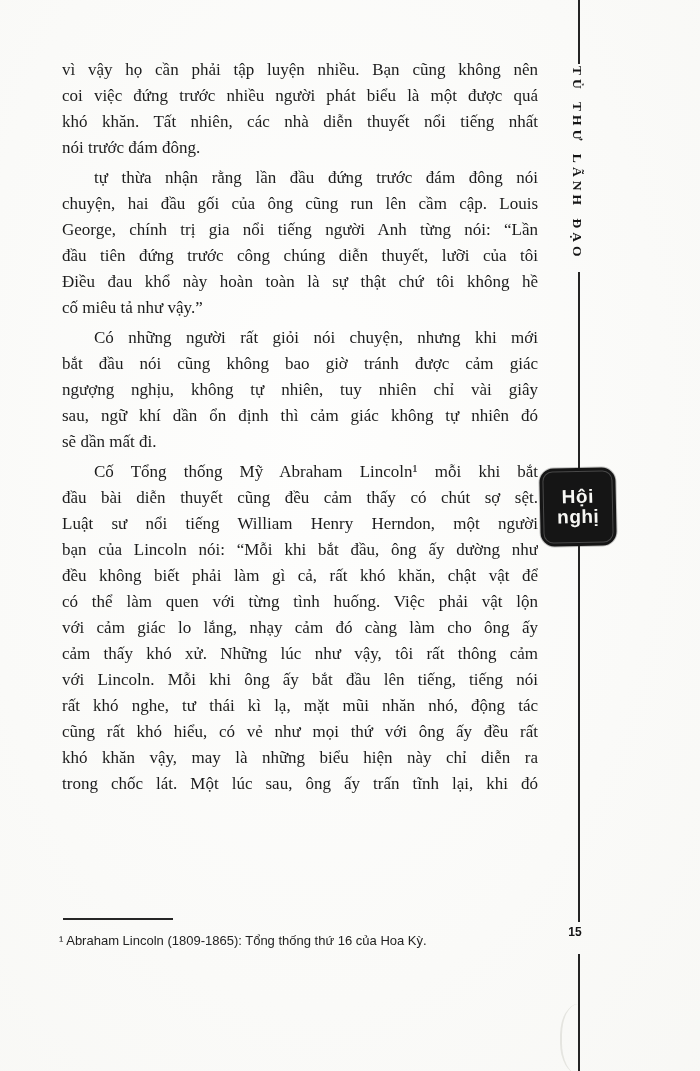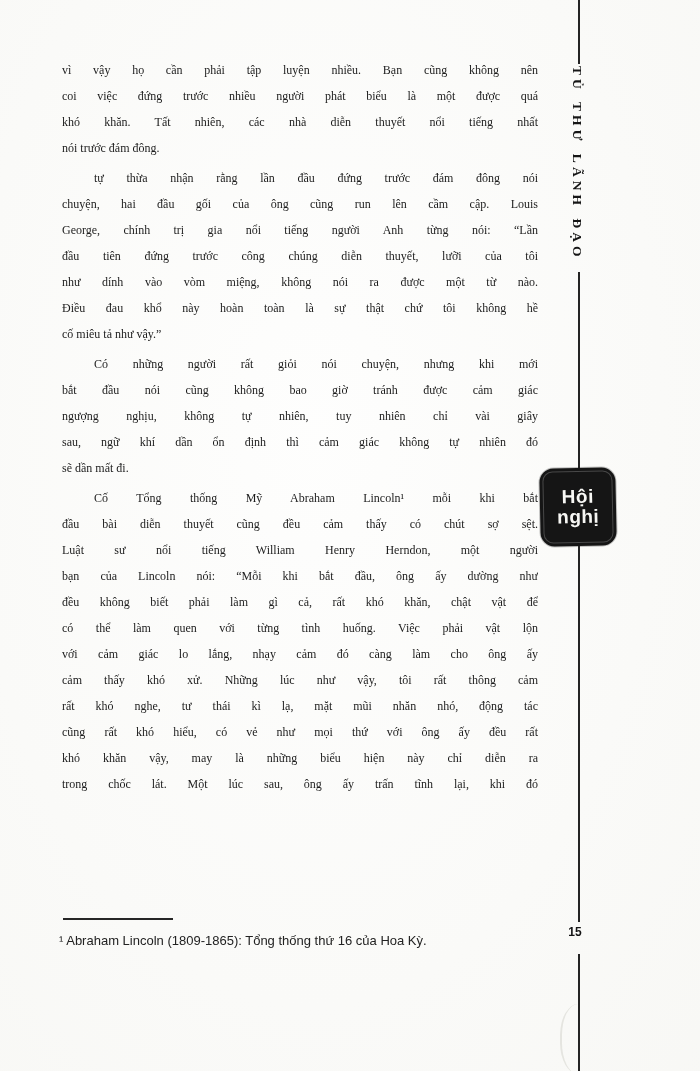--- a/index.html
+++ b/index.html
@@ -15,21 +15,21 @@
     background-image:
       radial-gradient(ellipse at 45% 40%, rgba(255,255,255,0.6) 0%, rgba(240,240,236,0.35) 100%);
     overflow: hidden;
     color: #1c1c1c;
   }
 
   
   .body-text {
     position: absolute;
     left: 62px; top: 57px; width: 476px;
-    font-size: 12px;
+    font-size: 17px;
     line-height: 26px;
     color: #1c1c1c;
   }
   .para { margin: 0 0 4px 0; }
   .para:last-child { margin-bottom: 0; }
   .line {
     height: 26px;
     overflow: hidden;
     text-align: justify;
     text-align-last: justify;
@@ -139,40 +139,40 @@
         <div class="line">vì vậy họ cần phải tập luyện nhiều. Bạn cũng không nên</div>
         <div class="line">coi việc đứng trước nhiều người phát biểu là một được quá</div>
         <div class="line">khó khăn. Tất nhiên, các nhà diễn thuyết nổi tiếng nhất</div>
         <div class="line final">nói trước đám đông.</div>
       </div>
       <div class="para indent">
         <div class="line">tự thừa nhận rằng lần đầu đứng trước đám đông nói</div>
         <div class="line">chuyện, hai đầu gối của ông cũng run lên cầm cập. Louis</div>
         <div class="line">George, chính trị gia nổi tiếng người Anh từng nói: “Lần</div>
         <div class="line">đầu tiên đứng trước công chúng diễn thuyết, lưỡi của tôi</div>
-        <div class="line">như dính vào vòm miệng, không nói ra được một từ nào.</div>
         <div class="line">Điều đau khổ này hoàn toàn là sự thật chứ tôi không hề</div>
         <div class="line final">cố miêu tả như vậy.”</div>
       </div>
       <div class="para indent">
         <div class="line">Có những người rất giỏi nói chuyện, nhưng khi mới</div>
         <div class="line">bắt đầu nói cũng không bao giờ tránh được cảm giác</div>
         <div class="line">ngượng nghịu, không tự nhiên, tuy nhiên chỉ vài giây</div>
         <div class="line">sau, ngữ khí dần ổn định thì cảm giác không tự nhiên đó</div>
         <div class="line final">sẽ dần mất đi.</div>
       </div>
       <div class="para indent">
         <div class="line">Cố Tổng thống Mỹ Abraham Lincoln¹ mỗi khi bắt</div>
         <div class="line">đầu bài diễn thuyết cũng đều cảm thấy có chút sợ sệt.</div>
         <div class="line">Luật sư nổi tiếng William Henry Herndon, một người</div>
         <div class="line">bạn của Lincoln nói: “Mỗi khi bắt đầu, ông ấy dường như</div>
         <div class="line">đều không biết phải làm gì cả, rất khó khăn, chật vật để</div>
         <div class="line">có thể làm quen với từng tình huống. Việc phải vật lộn</div>
         <div class="line">với cảm giác lo lắng, nhạy cảm đó càng làm cho ông ấy</div>
         <div class="line">cảm thấy khó xử. Những lúc như vậy, tôi rất thông cảm</div>
+        <div class="line">với Lincoln. Mỗi khi ông ấy bắt đầu lên tiếng, tiếng nói</div>
         <div class="line">rất khó nghe, tư thái kì lạ, mặt mũi nhăn nhó, động tác</div>
         <div class="line">cũng rất khó hiểu, có vẻ như mọi thứ với ông ấy đều rất</div>
         <div class="line">khó khăn vậy, may là những biểu hiện này chỉ diễn ra</div>
         <div class="line">trong chốc lát. Một lúc sau, ông ấy trấn tĩnh lại, khi đó</div>
       </div>
     </div>
 
   <div class="footnote-rule"></div>
   <div class="footnote">¹ Abraham Lincoln (1809-1865): Tổng thống thứ 16 của Hoa Kỳ.</div>
 

